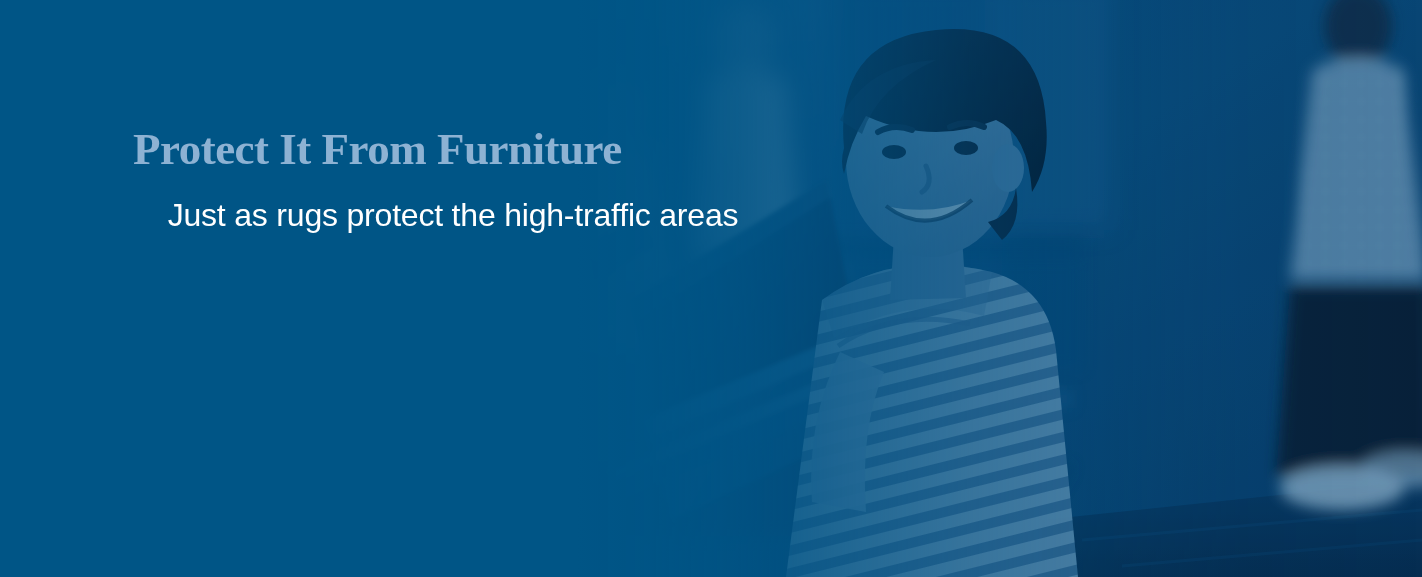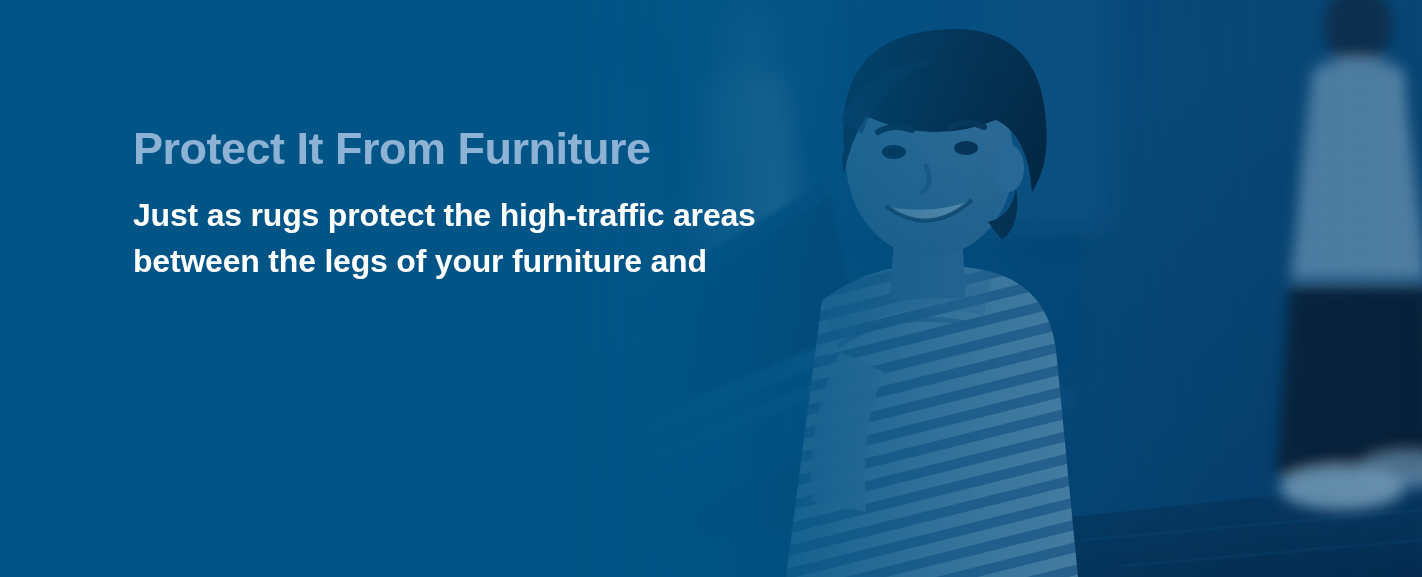--- a/index.html
+++ b/index.html
@@ -65,37 +65,38 @@
   .content {
     position: absolute;
     left: 133px;
     top: 122px;
     width: 640px;
     z-index: 5;
   }
 
   .headline {
     margin: 0 0 16px 0;
-    font-family: Liberation Sans, sans-serif;
+    font-family: Liberation Serif, serif;
     font-size: 45px;
     line-height: 54px;
     font-weight: bold;
     letter-spacing: -0.5px;
     color: #8db2d3;
     white-space: nowrap;
   }
 
   .body-copy {
     margin: 0;
     font-family: "Liberation Sans", sans-serif;
     font-size: 32px;
     line-height: 46px;
-    font-weight: 700;
+    font-weight: 400;
     color: #ffffff;
     letter-spacing: -0.2px;
+    text-align: center;
   }
   .body-copy .line { display: block; }
 </style>
 </head>
 <body>
 
 <div class="banner">
 
   <div class="photo-layer">
     <svg viewBox="0 0 900 577" preserveAspectRatio="xMidYMid slice">
@@ -268,17 +269,16 @@
 
     <div class="photo-tint"></div>
     <div class="photo-fade"></div>
   </div>
 
   <div class="content">
     <h2 class="headline">Protect It From Furniture</h2>
 
     <p class="body-copy">
       <span class="line">Just as rugs protect the high-traffic areas</span>
-      <span class="line">between the legs of your furniture and</span>
     </p>
   </div>
 
 </div>
 
 </body></html>

